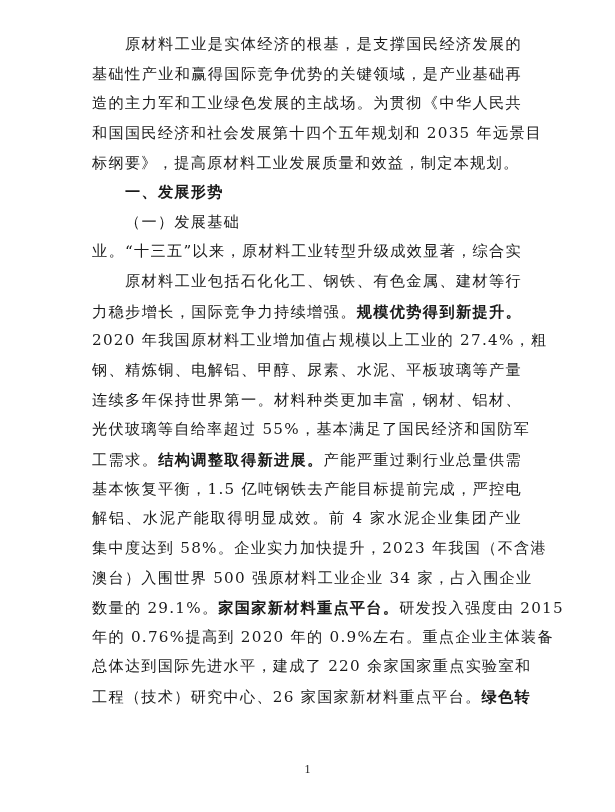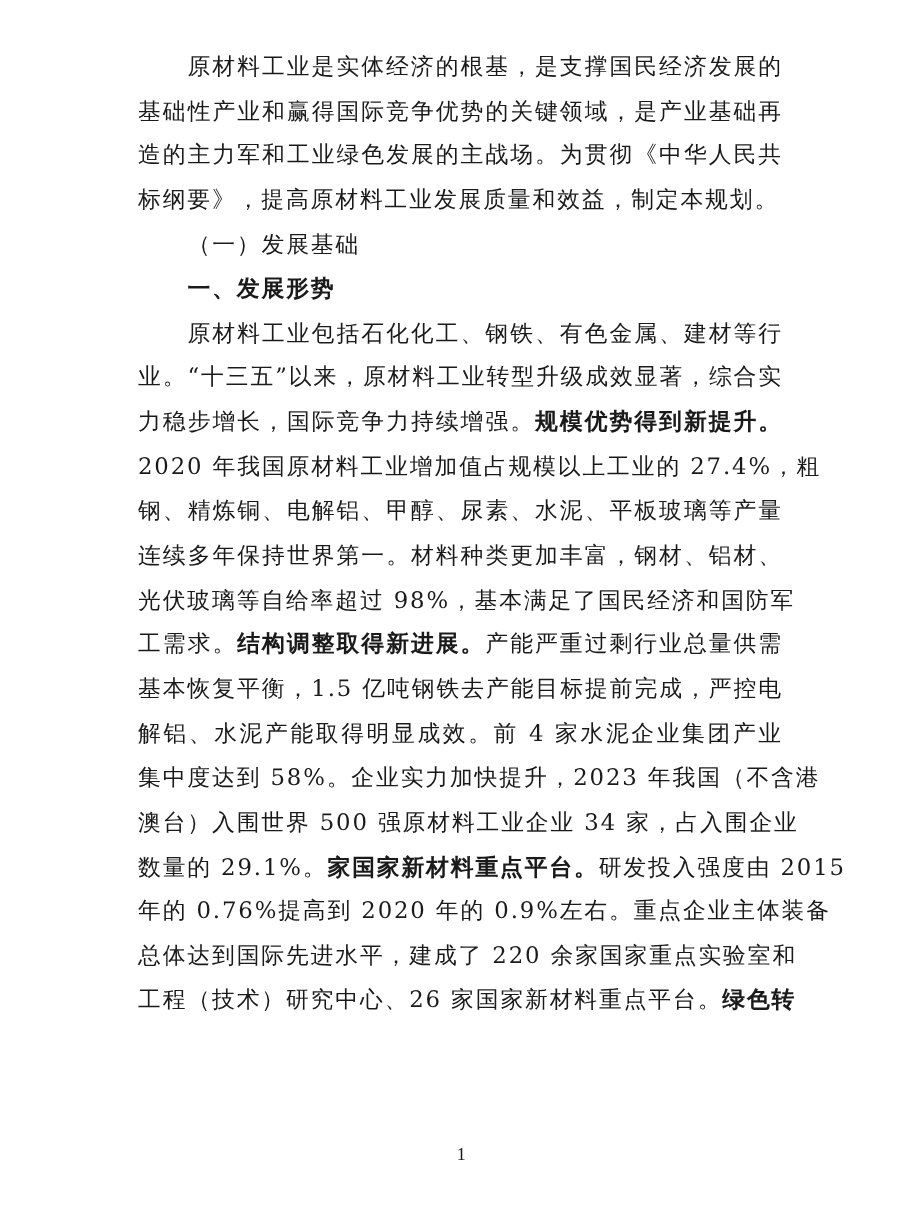--- a/index.html
+++ b/index.html
@@ -61,33 +61,34 @@
     }
   </style>
 </head>
 <body>
 
 <div class="page">
 
   <div class="line indent">原材料工业是实体经济的根基，是支撑国民经济发展的</div>
   <div class="line">基础性产业和赢得国际竞争优势的关键领域，是产业基础再</div>
   <div class="line">造的主力军和工业绿色发展的主战场。为贯彻《中华人民共</div>
+  <div class="line">和国国民经济和社会发展第十四个五年规划和 2035 年远景目</div>
   <div class="line last">标纲要》，提高原材料工业发展质量和效益，制定本规划。</div>
 
+  <div class="line heading indent">一、发展形势</div>
   <div class="line subheading">（一）发展基础</div>
-  <div class="line heading indent">一、发展形势</div>
 
   <div id="body-paragraph">
+      <div class="line"><span>业。“十三五”以来，原材料工业转型升级成效显著，综合实</span></div>
       <div class="line indent"><span>原材料工业包括石化化工、钢铁、有色金属、建材等行</span></div>
-      <div class="line"><span>业。“十三五”以来，原材料工业转型升级成效显著，综合实</span></div>
       <div class="line"><span>力稳步增长，国际竞争力持续增强。</span><b>规模优势得到新提升。</b></div>
       <div class="line"><span>2020 年我国原材料工业增加值占规模以上工业的 27.4%，粗</span></div>
       <div class="line"><span>钢、精炼铜、电解铝、甲醇、尿素、水泥、平板玻璃等产量</span></div>
       <div class="line"><span>连续多年保持世界第一。材料种类更加丰富，钢材、铝材、</span></div>
-      <div class="line"><span>光伏玻璃等自给率超过 98%，基本满足了国民经济和国防军</span></div>
+      <div class="line"><span>光伏玻璃等自给率超过 55%，基本满足了国民经济和国防军</span></div>
       <div class="line"><span>工需求。</span><b>结构调整取得新进展。</b><span>产能严重过剩行业总量供需</span></div>
       <div class="line"><span>基本恢复平衡，1.5 亿吨钢铁去产能目标提前完成，严控电</span></div>
       <div class="line"><span>解铝、水泥产能取得明显成效。前 4 家水泥企业集团产业</span></div>
       <div class="line"><span>集中度达到 58%。企业实力加快提升，2023 年我国（不含港</span></div>
       <div class="line"><span>澳台）入围世界 500 强原材料工业企业 34 家，占入围企业</span></div>
       <div class="line"><span>数量的 29.1%。</span><b>家国家新材料重点平台。</b><span>研发投入强度由 2015</span></div>
       <div class="line"><span>年的 0.76%提高到 2020 年的 0.9%左右。重点企业主体装备</span></div>
       <div class="line"><span>总体达到国际先进水平，建成了 220 余家国家重点实验室和</span></div>
       <div class="line"><span>工程（技术）研究中心、26 家国家新材料重点平台。</span><b>绿色转</b></div>
     </div>

